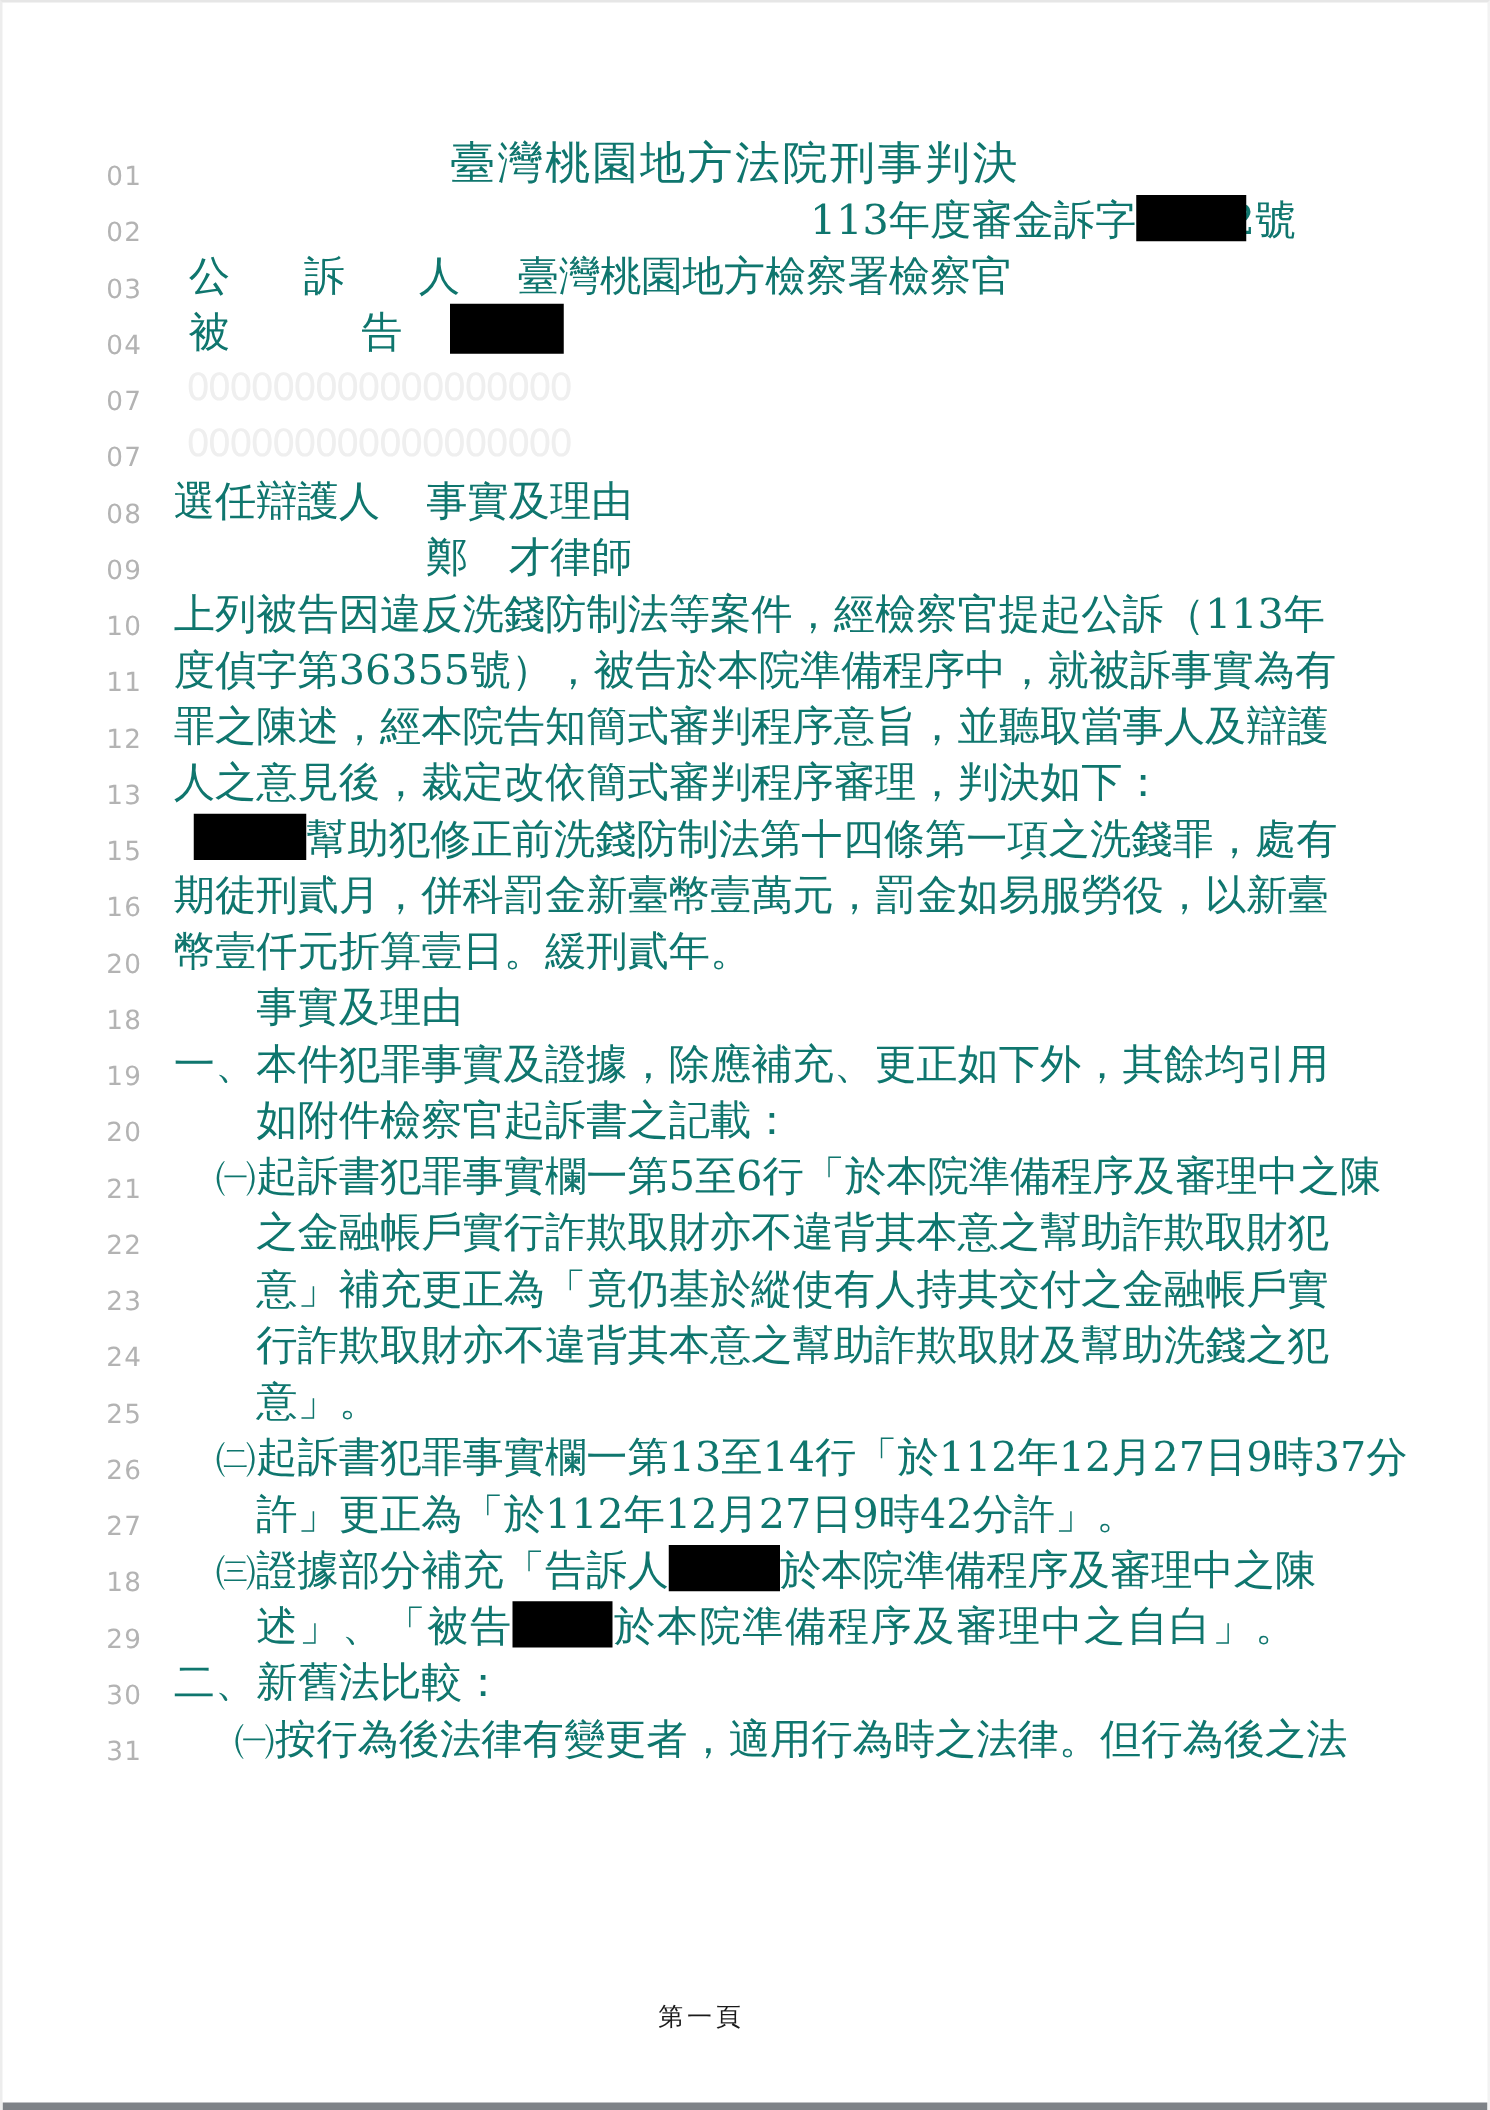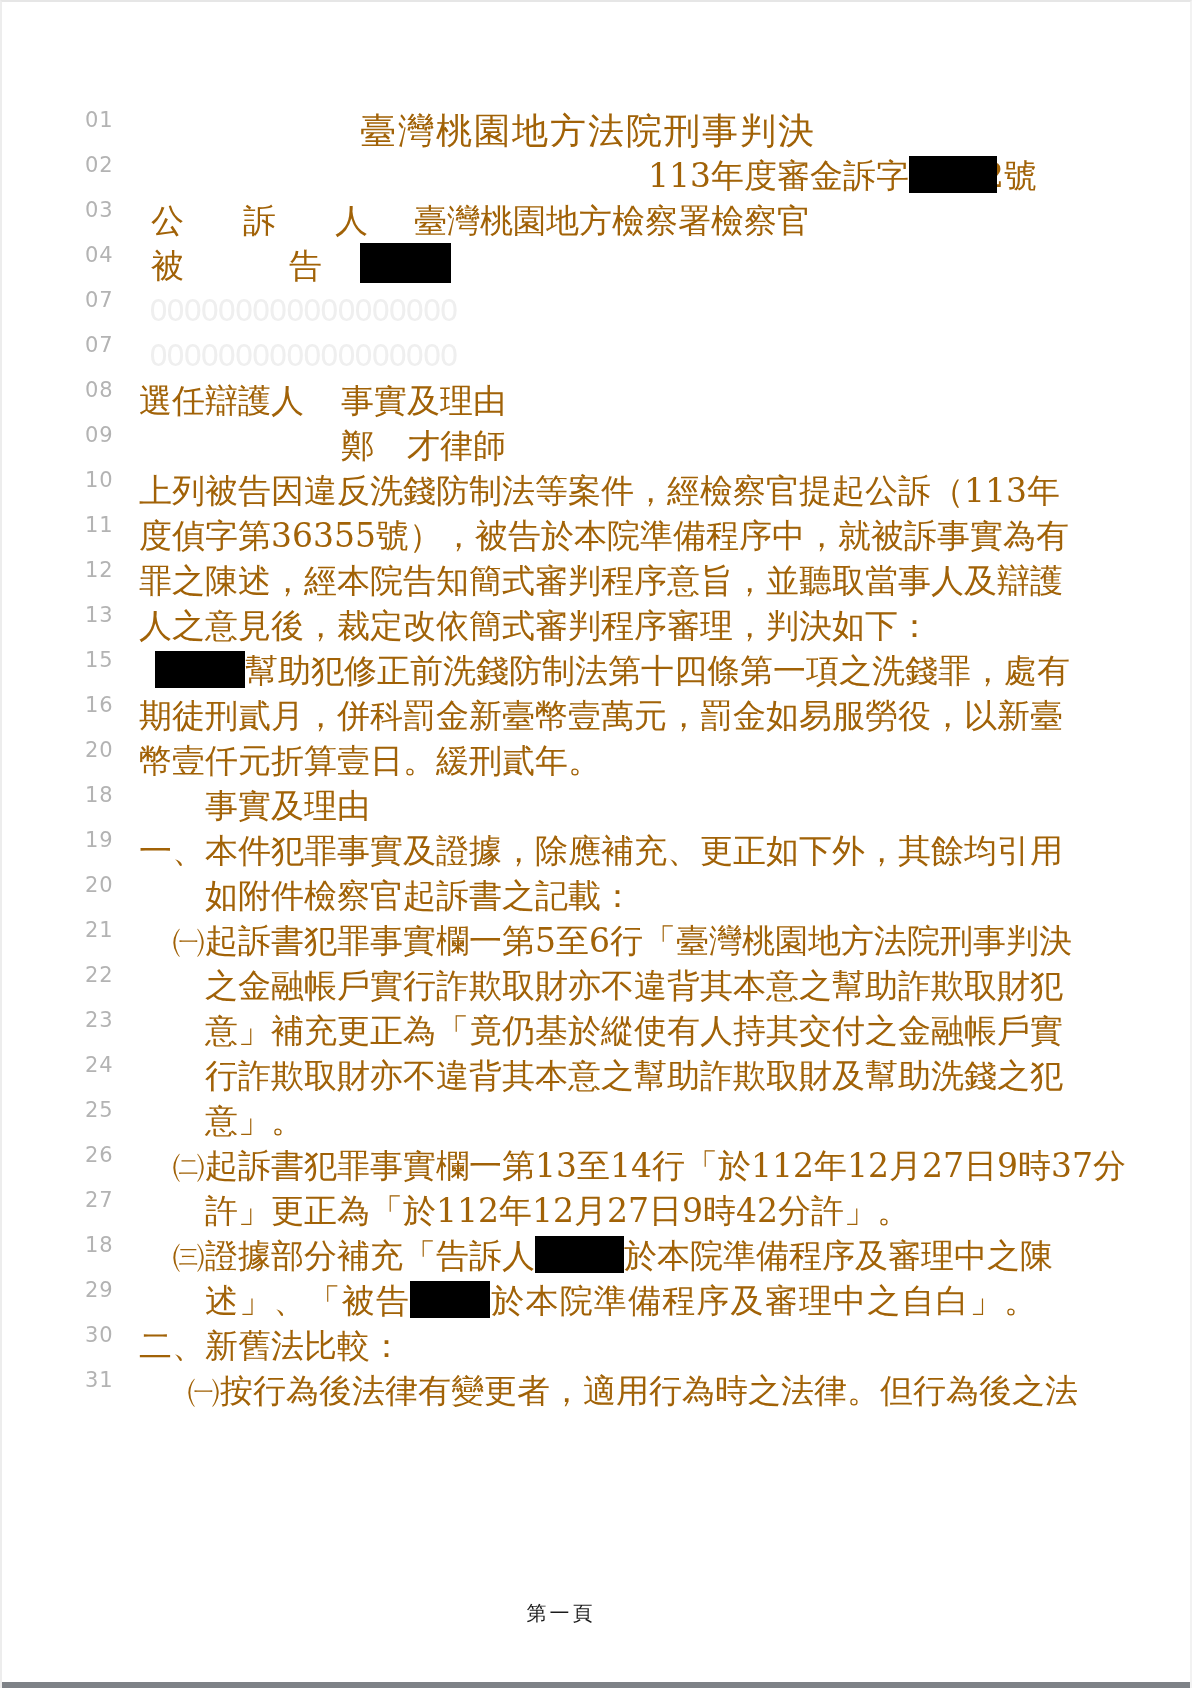--- a/index.html
+++ b/index.html
@@ -14,33 +14,33 @@
     border-right:2px solid #f2f2f2;
     box-sizing:border-box;
   }
   .doc{
     position:absolute;
     left:83px; right:153px; top:106px;
   }
   .row{
     display:flex;
     height:45px;
-    align-items:flex-start;
+    align-items:flex-end;
   }
   .ln{
     flex:0 0 54px;
     font-family:"DejaVu Sans","Liberation Sans",sans-serif;
     font-size:21px;
     color:#b3b3b3;
     letter-spacing:1px;
   }
   .content{
     flex:1;
     font-size:33px;
-    color:#a16207;
+    color:#0f766e;
     line-height:45px;
     white-space:nowrap;
     overflow:visible;
   }
   .title{
     text-align:center;
     font-size:36px;
     letter-spacing:2px;
   }
   .right{text-align:right;}
@@ -184,21 +184,21 @@
       <span class="content just">一、本件犯罪事實及證據，除應補充、更正如下外，其餘均引用</span>
     </div>
 
     <div class="row">
       <span class="ln">20</span>
       <span class="content ind2">如附件檢察官起訴書之記載：</span>
     </div>
 
     <div class="row">
       <span class="ln">21</span>
-      <span class="content just ind1">㈠起訴書犯罪事實欄一第5至6行「臺灣桃園地方法院刑事判決</span>
+      <span class="content just ind1">㈠起訴書犯罪事實欄一第5至6行「於本院準備程序及審理中之陳</span>
     </div>
 
     <div class="row">
       <span class="ln">22</span>
       <span class="content just ind2">之金融帳戶實行詐欺取財亦不違背其本意之幫助詐欺取財犯</span>
     </div>
 
     <div class="row">
       <span class="ln">23</span>
       <span class="content just ind2">意」補充更正為「竟仍基於縱使有人持其交付之金融帳戶實</span>

